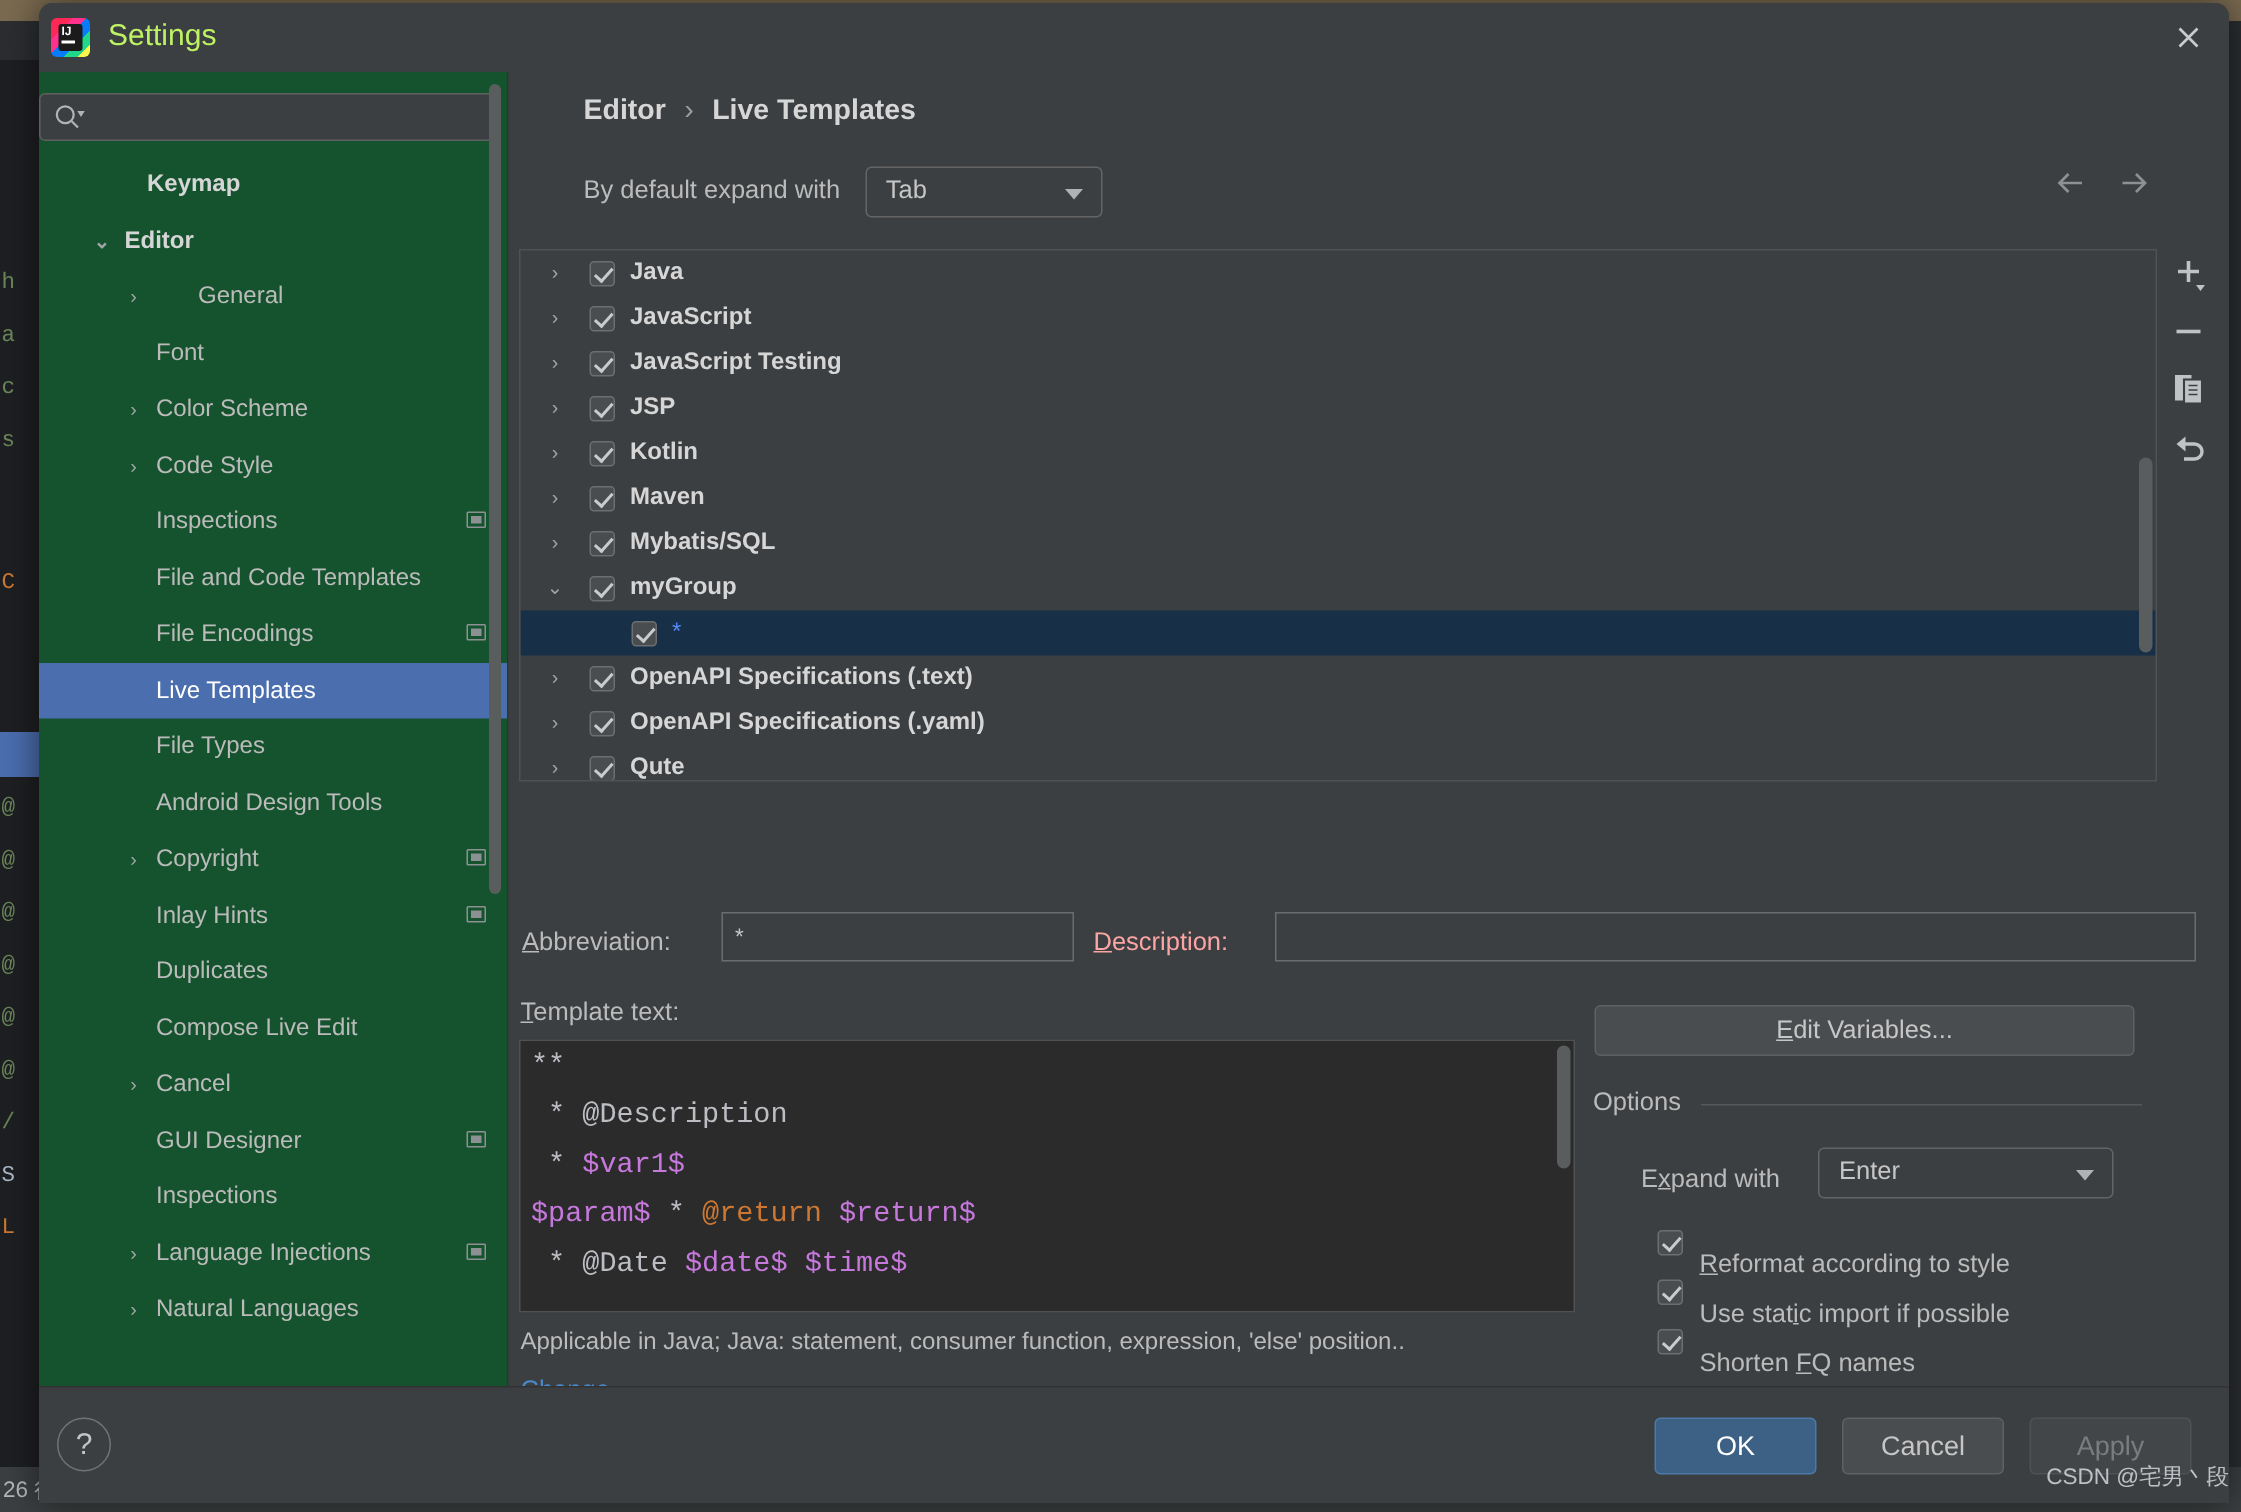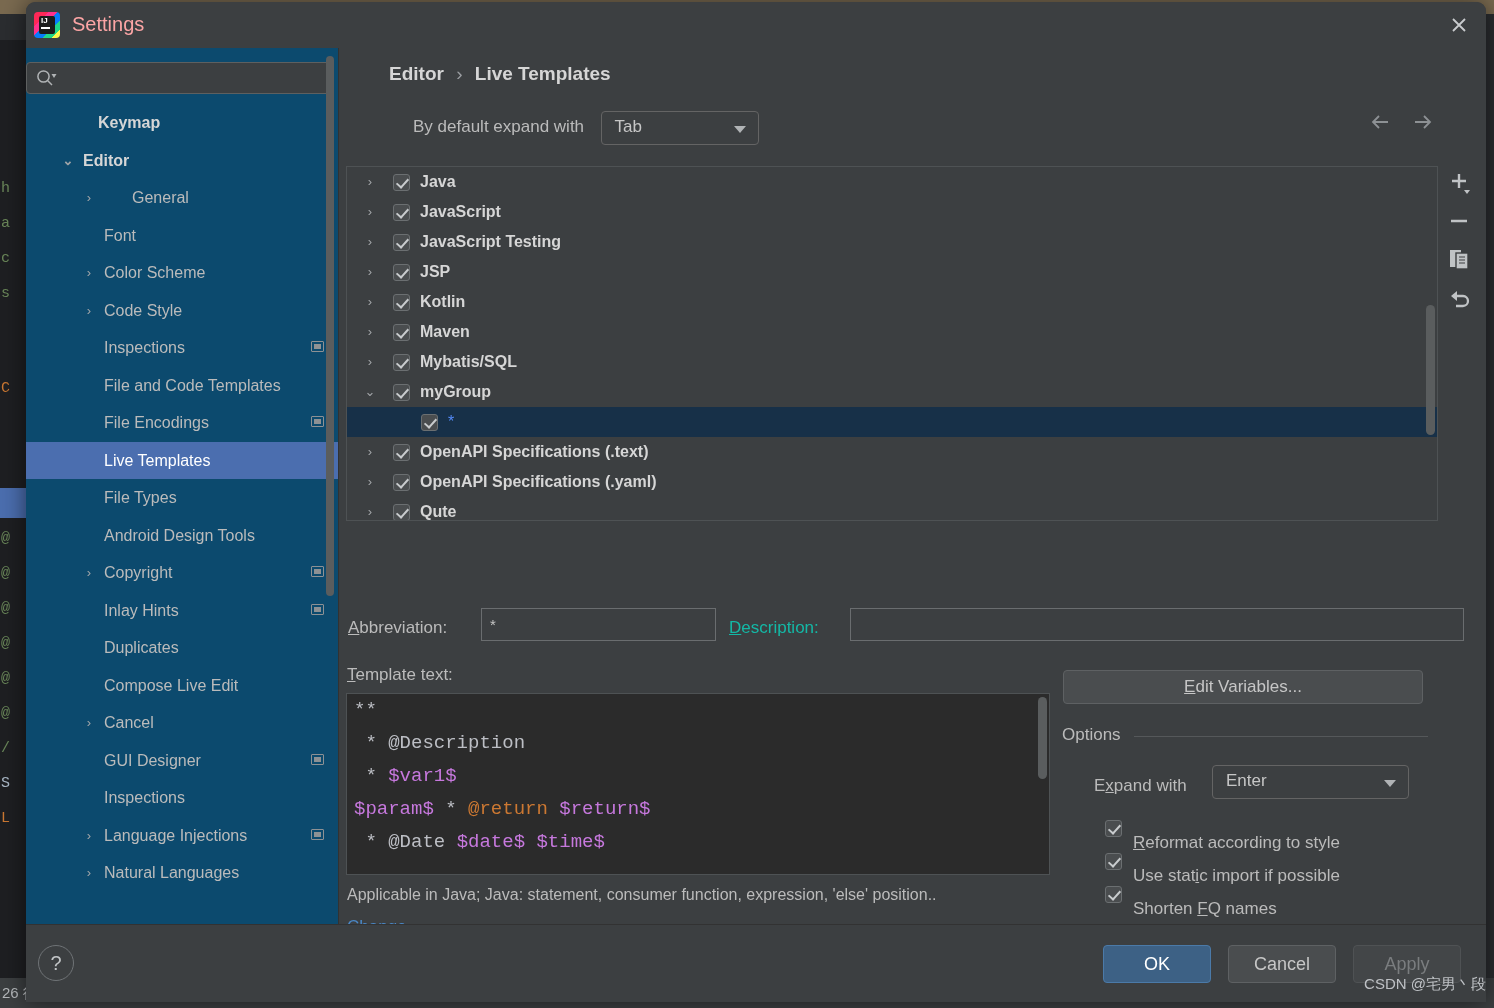--- a/index.html
+++ b/index.html
@@ -69,35 +69,35 @@
   }
   #app-icon .ij-text {
     position: absolute; left: 7px; top: 4px; color: #fff;
     font-size: 8px; font-weight: bold; font-family: "Liberation Sans", sans-serif;
   }
   #app-icon .ij-bar {
     position: absolute; left: 7px; top: 15px; width: 9px; height: 2px; background: #fff;
   }
   #dialog-title {
     position: absolute; left: 46px; top: 11px;
-    font-size: 20px; color: #fca5a5;
+    font-size: 20px; color: #bef264;
   }
   #close-button {
     position: absolute; right: 12px; top: 8px; width: 30px; height: 30px;
     cursor: pointer;
   }
   #close-button svg { display:block; }
 
   
   #dlg-body { position: absolute; top: 46px; left: 0; right: 0; bottom: 78px; }
 
   
   #left-pane {
     position: absolute; left: 0; top: 0; width: 313px; bottom: 0;
-    background: #0c4a6e;
+    background: #14532d;
     border-right: 1px solid #323232;
   }
   #search-box {
     position: absolute; left: 0px; top: 14px; width: 304px; height: 32px;
     border: 1px solid #5e6060; border-radius: 4px; background: #3c3f41;
   }
   #search-box .mag {
     position: absolute; left: 9px; top: 6px;
   }
   #search-input {
@@ -145,21 +145,21 @@
     font-size: 19px; font-weight: bold; color: #d6d6d6; white-space: nowrap;
   }
   #breadcrumb .sep { color: #9a9da1; font-weight: normal; margin: 0 7px; }
   #nav-back, #nav-fwd {
     position: absolute; top: 62px; width: 30px; height: 24px; cursor: pointer;
   }
   #nav-back { right: 90px; }
   #nav-fwd  { right: 48px; }
 
   #expand-row {
-    position: absolute; left: 50px; top: 62px; height: 34px; margin-left: 24px;
+    position: absolute; left: 50px; top: 62px; height: 34px;
   }
   #expand-label { font-size: 17px; color: #bbbbbb; line-height: 34px; }
   .combo {
     display: inline-block; position: relative; vertical-align: middle;
     border: 1px solid #646464; border-radius: 4px; background: #3c3f41;
     height: 34px; cursor: pointer;
   }
   .combo .val {
     position: absolute; left: 13px; top: 5px;
     font-size: 17px; color: #c6c6c6; white-space: nowrap;
@@ -212,21 +212,21 @@
 
   
   #abbrev-label { position: absolute; left: 9px; top: 570px; font-size: 17px; color: #bbbbbb; }
   .ul { text-decoration: underline; }
   #abbrev-field {
     position: absolute; left: 142px; top: 560px; width: 235px; height: 33px;
     background: #3c3f41; border: 1px solid #6a6d6f; color: #c6c6c6;
     font-size: 15px; padding: 0 8px; outline: none;
     font-family: "Liberation Sans", sans-serif;
   }
-  #desc-label { position: absolute; left: 390px; top: 570px; font-size: 17px; color: #14b8a6; }
+  #desc-label { position: absolute; left: 390px; top: 570px; font-size: 17px; color: #fca5a5; }
   #desc-field {
     position: absolute; left: 511px; top: 560px; right: 22px; height: 33px;
     background: #3c3f41; border: 1px solid #6a6d6f; color: #c6c6c6;
     font-size: 15px; padding: 0 8px; outline: none;
     font-family: "Liberation Sans", sans-serif;
   }
 
   #tpltext-label { position: absolute; left: 8px; top: 617px; font-size: 17px; color: #bbbbbb; }
   #code-editor {
     position: absolute; left: 7px; top: 645px; width: 704px; height: 182px;

